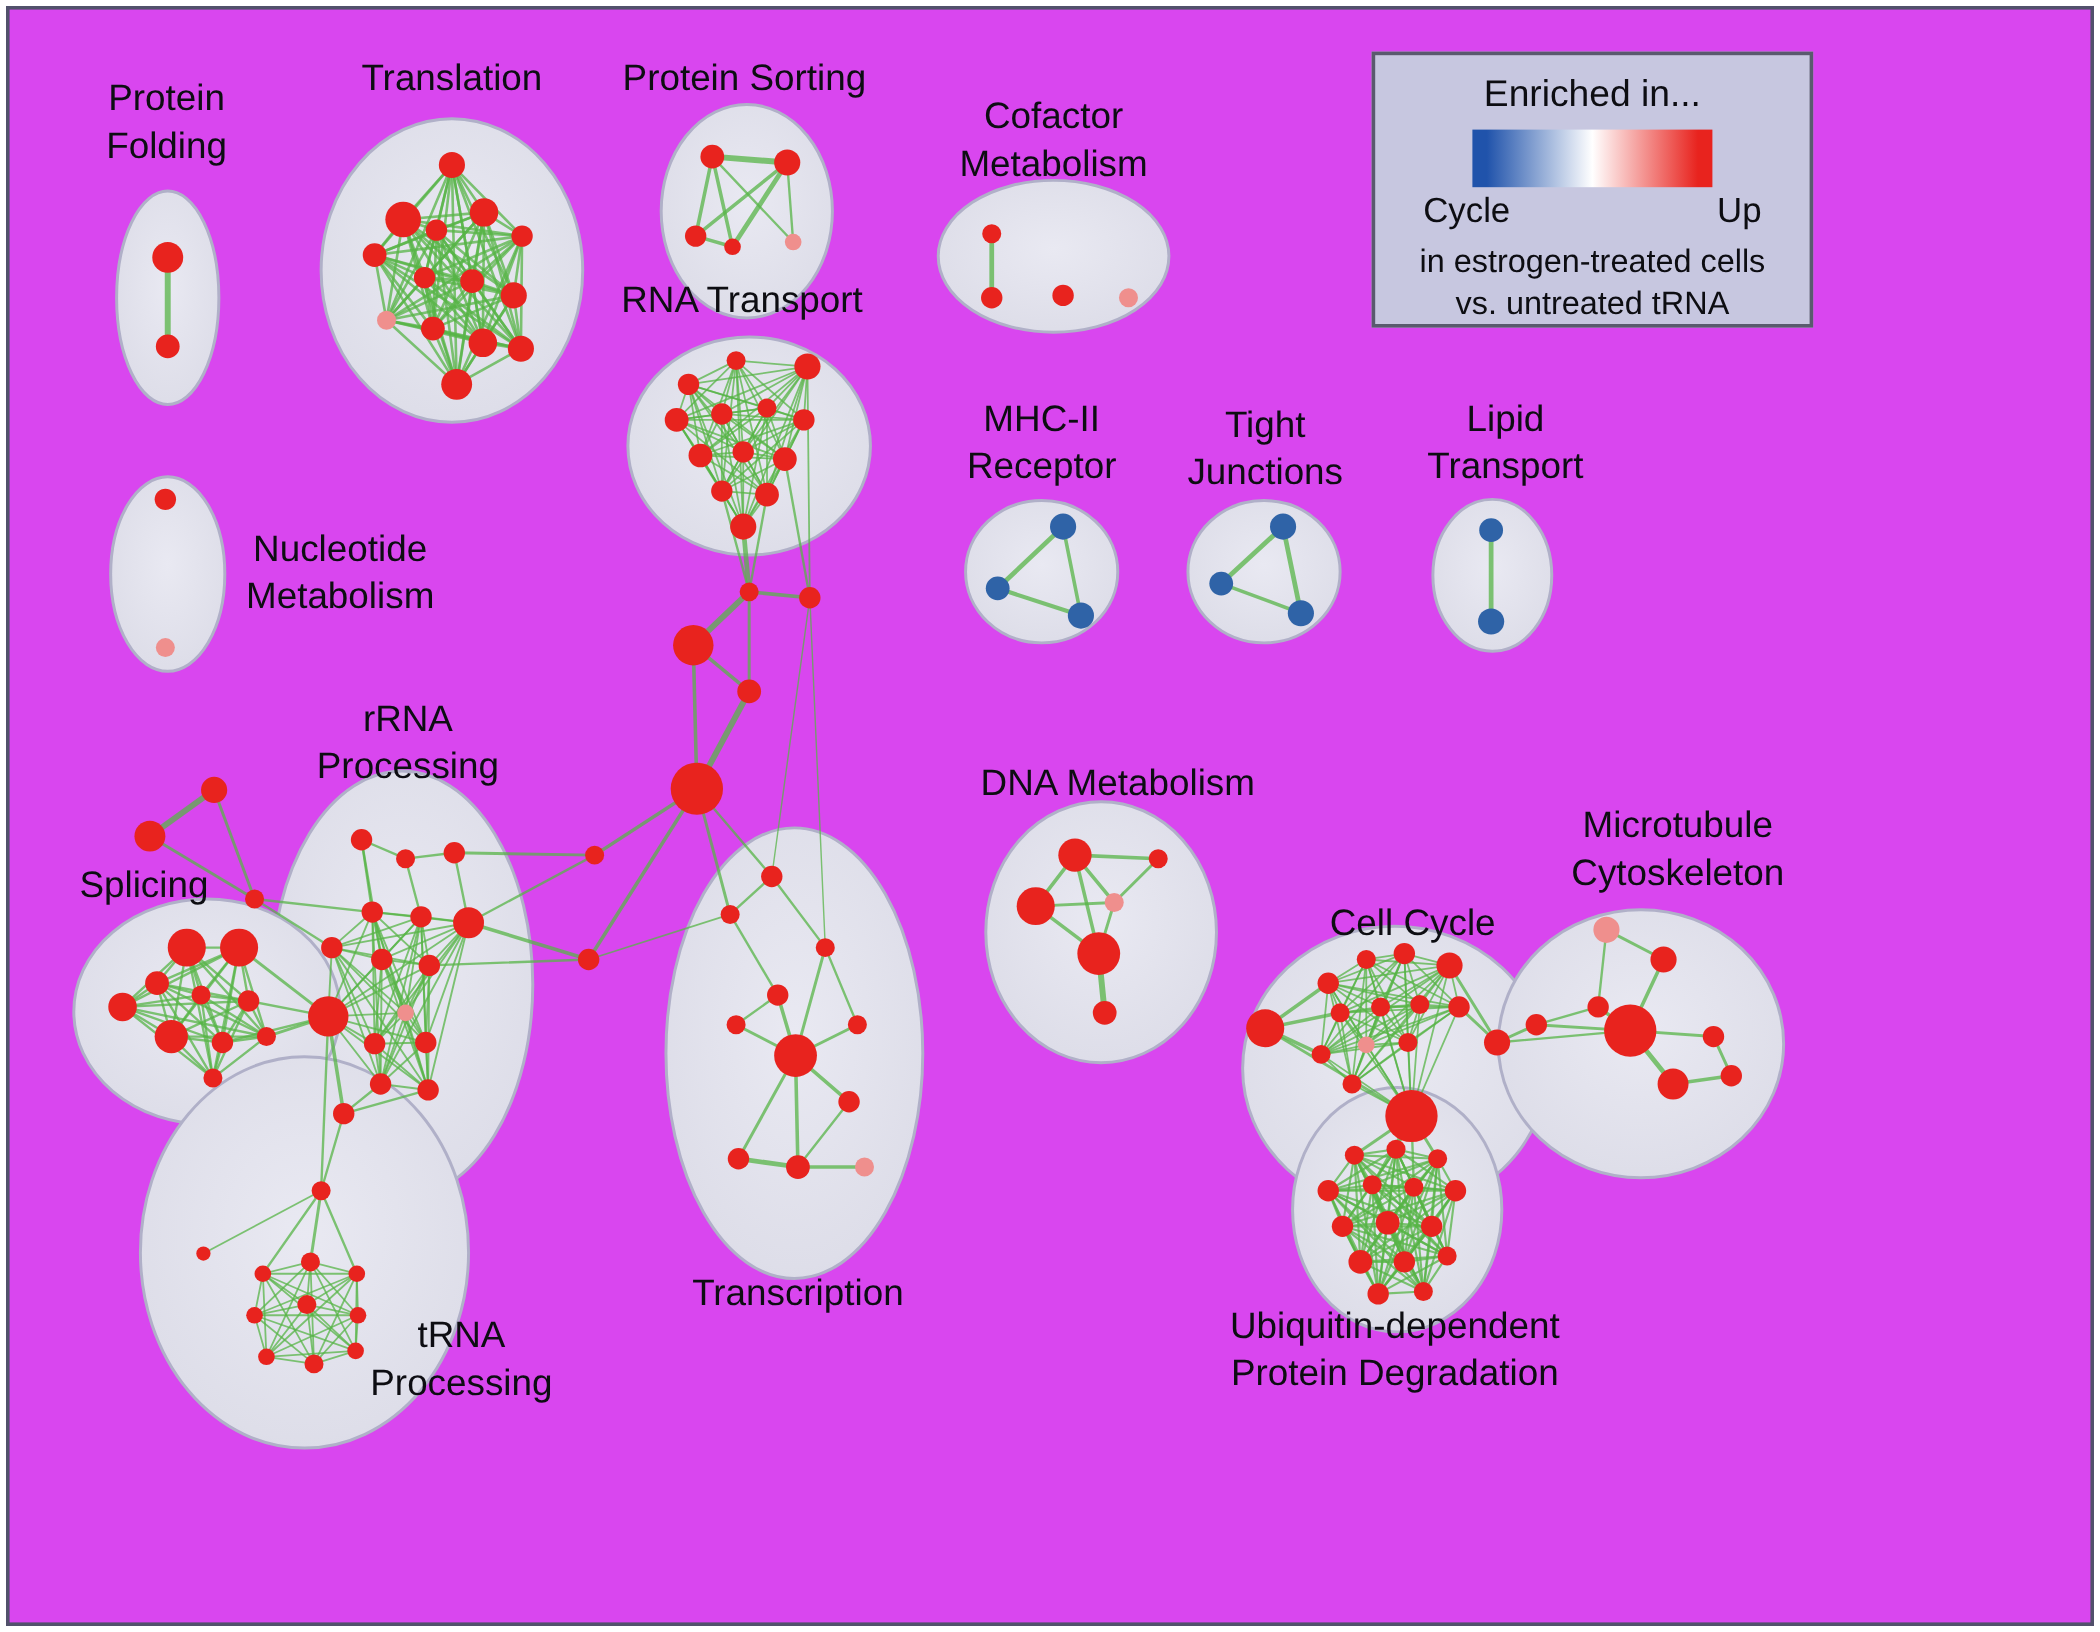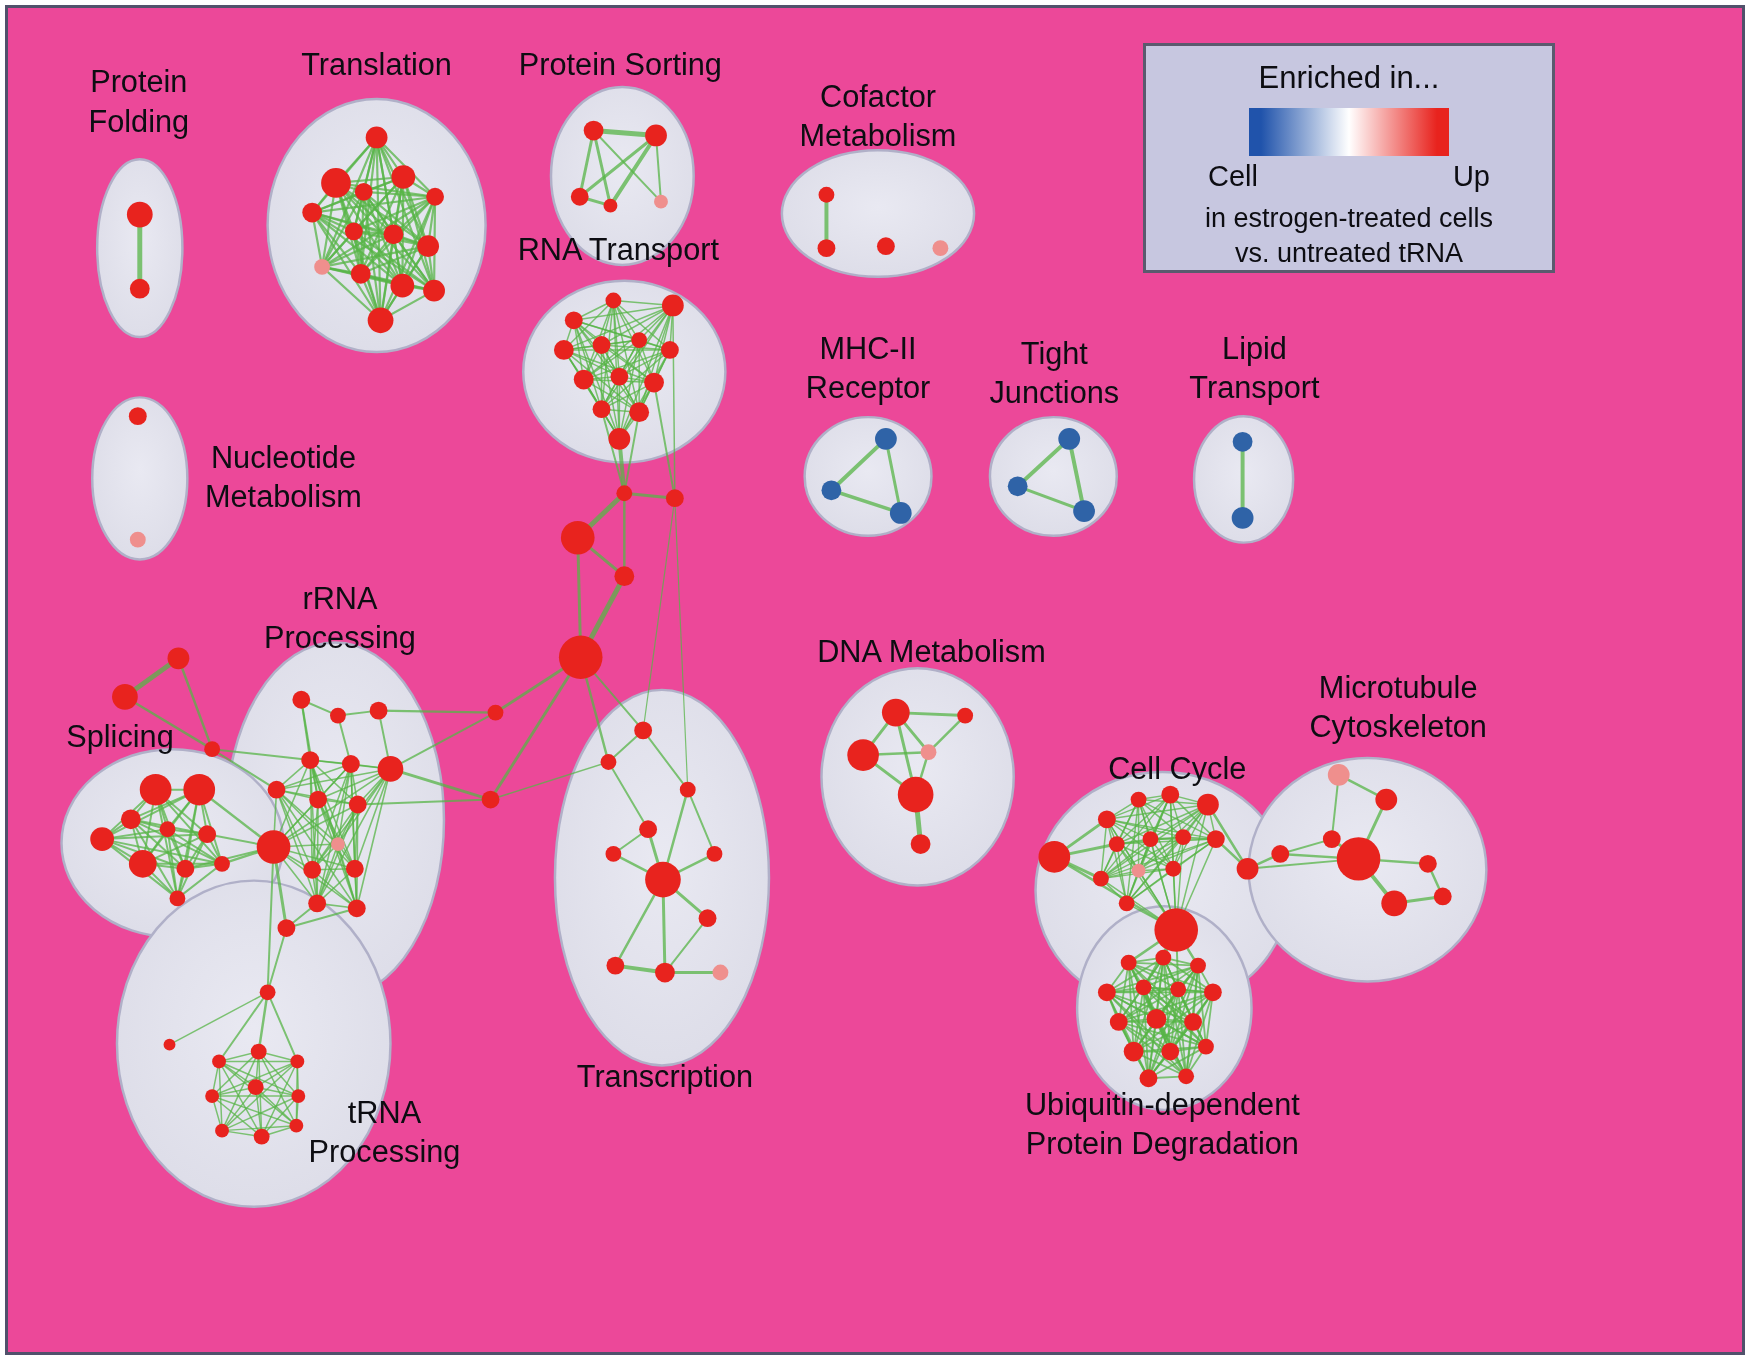--- a/index.html
+++ b/index.html
@@ -1,22 +1,22 @@
 <!DOCTYPE html>
 <html><head>
 <meta charset="utf-8">
 <style>
   html,body{margin:0;padding:0;background:#ffffff;}
   .page{width:1750px;height:1360px;box-sizing:border-box;padding:5px;background:#ffffff;
         font-family:"Liberation Sans", sans-serif;}
   .figure{position:relative;width:100%;height:100%;box-sizing:border-box;
-          border:3px solid #51516b;background:#ec4899;overflow:hidden;}
+          border:3px solid #51516b;background:#d946ef;overflow:hidden;}
   svg.net{position:absolute;left:0;top:0;width:100%;height:100%;}
   .cluster-label{font-family:"Liberation Sans", sans-serif;font-size:31px;fill:#0d0d12;}
-  .legend{position:absolute;left:1135px;top:35px;width:412px;height:230px;box-sizing:border-box;
+  .legend{position:absolute;left:1135px;top:35px;width:368px;height:230px;box-sizing:border-box;
           border:3px solid #5a5a6e;background:#c7c7e0;text-align:center;color:#0d0d12;}
   .legend-title{font-size:31px;margin-top:14px;}
   .legend-gradient{width:200px;height:48px;margin:12px auto 4px auto;
           background:linear-gradient(90deg,#2053ab 0%,#2053ab 6%,#ffffff 50%,#e8231e 94%,#e8231e 100%);}
   .legend-scale{display:flex;justify-content:space-between;width:282px;margin:2px auto 0 auto;font-size:29px;}
   .legend-caption{font-size:27px;line-height:1.28;}
   .legend-caption.first{margin-top:8px;}
 </style>
 </head>
 <body>
@@ -832,21 +832,21 @@
           <text x="1180" y="780" text-anchor="middle" class="cluster-label"><tspan x="1180" dy="0">Cell Cycle</tspan></text>
           <text x="1403" y="698" text-anchor="middle" class="cluster-label"><tspan x="1403" dy="0">Microtubule</tspan><tspan x="1403" dy="40">Cytoskeleton</tspan></text>
           <text x="1165" y="1120" text-anchor="middle" class="cluster-label"><tspan x="1165" dy="0">Ubiquitin-dependent</tspan><tspan x="1165" dy="40">Protein Degradation</tspan></text>
         </g>
     </svg>
 
     <div class="legend">
       <div class="legend-title">Enriched in...</div>
       <div class="legend-gradient"></div>
       <div class="legend-scale">
-        <span>Cell</span>
+        <span>Cycle</span>
         <span>Up</span>
       </div>
       <div class="legend-caption first">in estrogen-treated cells</div>
       <div class="legend-caption">vs. untreated tRNA</div>
     </div>
 
   </div>
 </div>
 
 </body></html>

